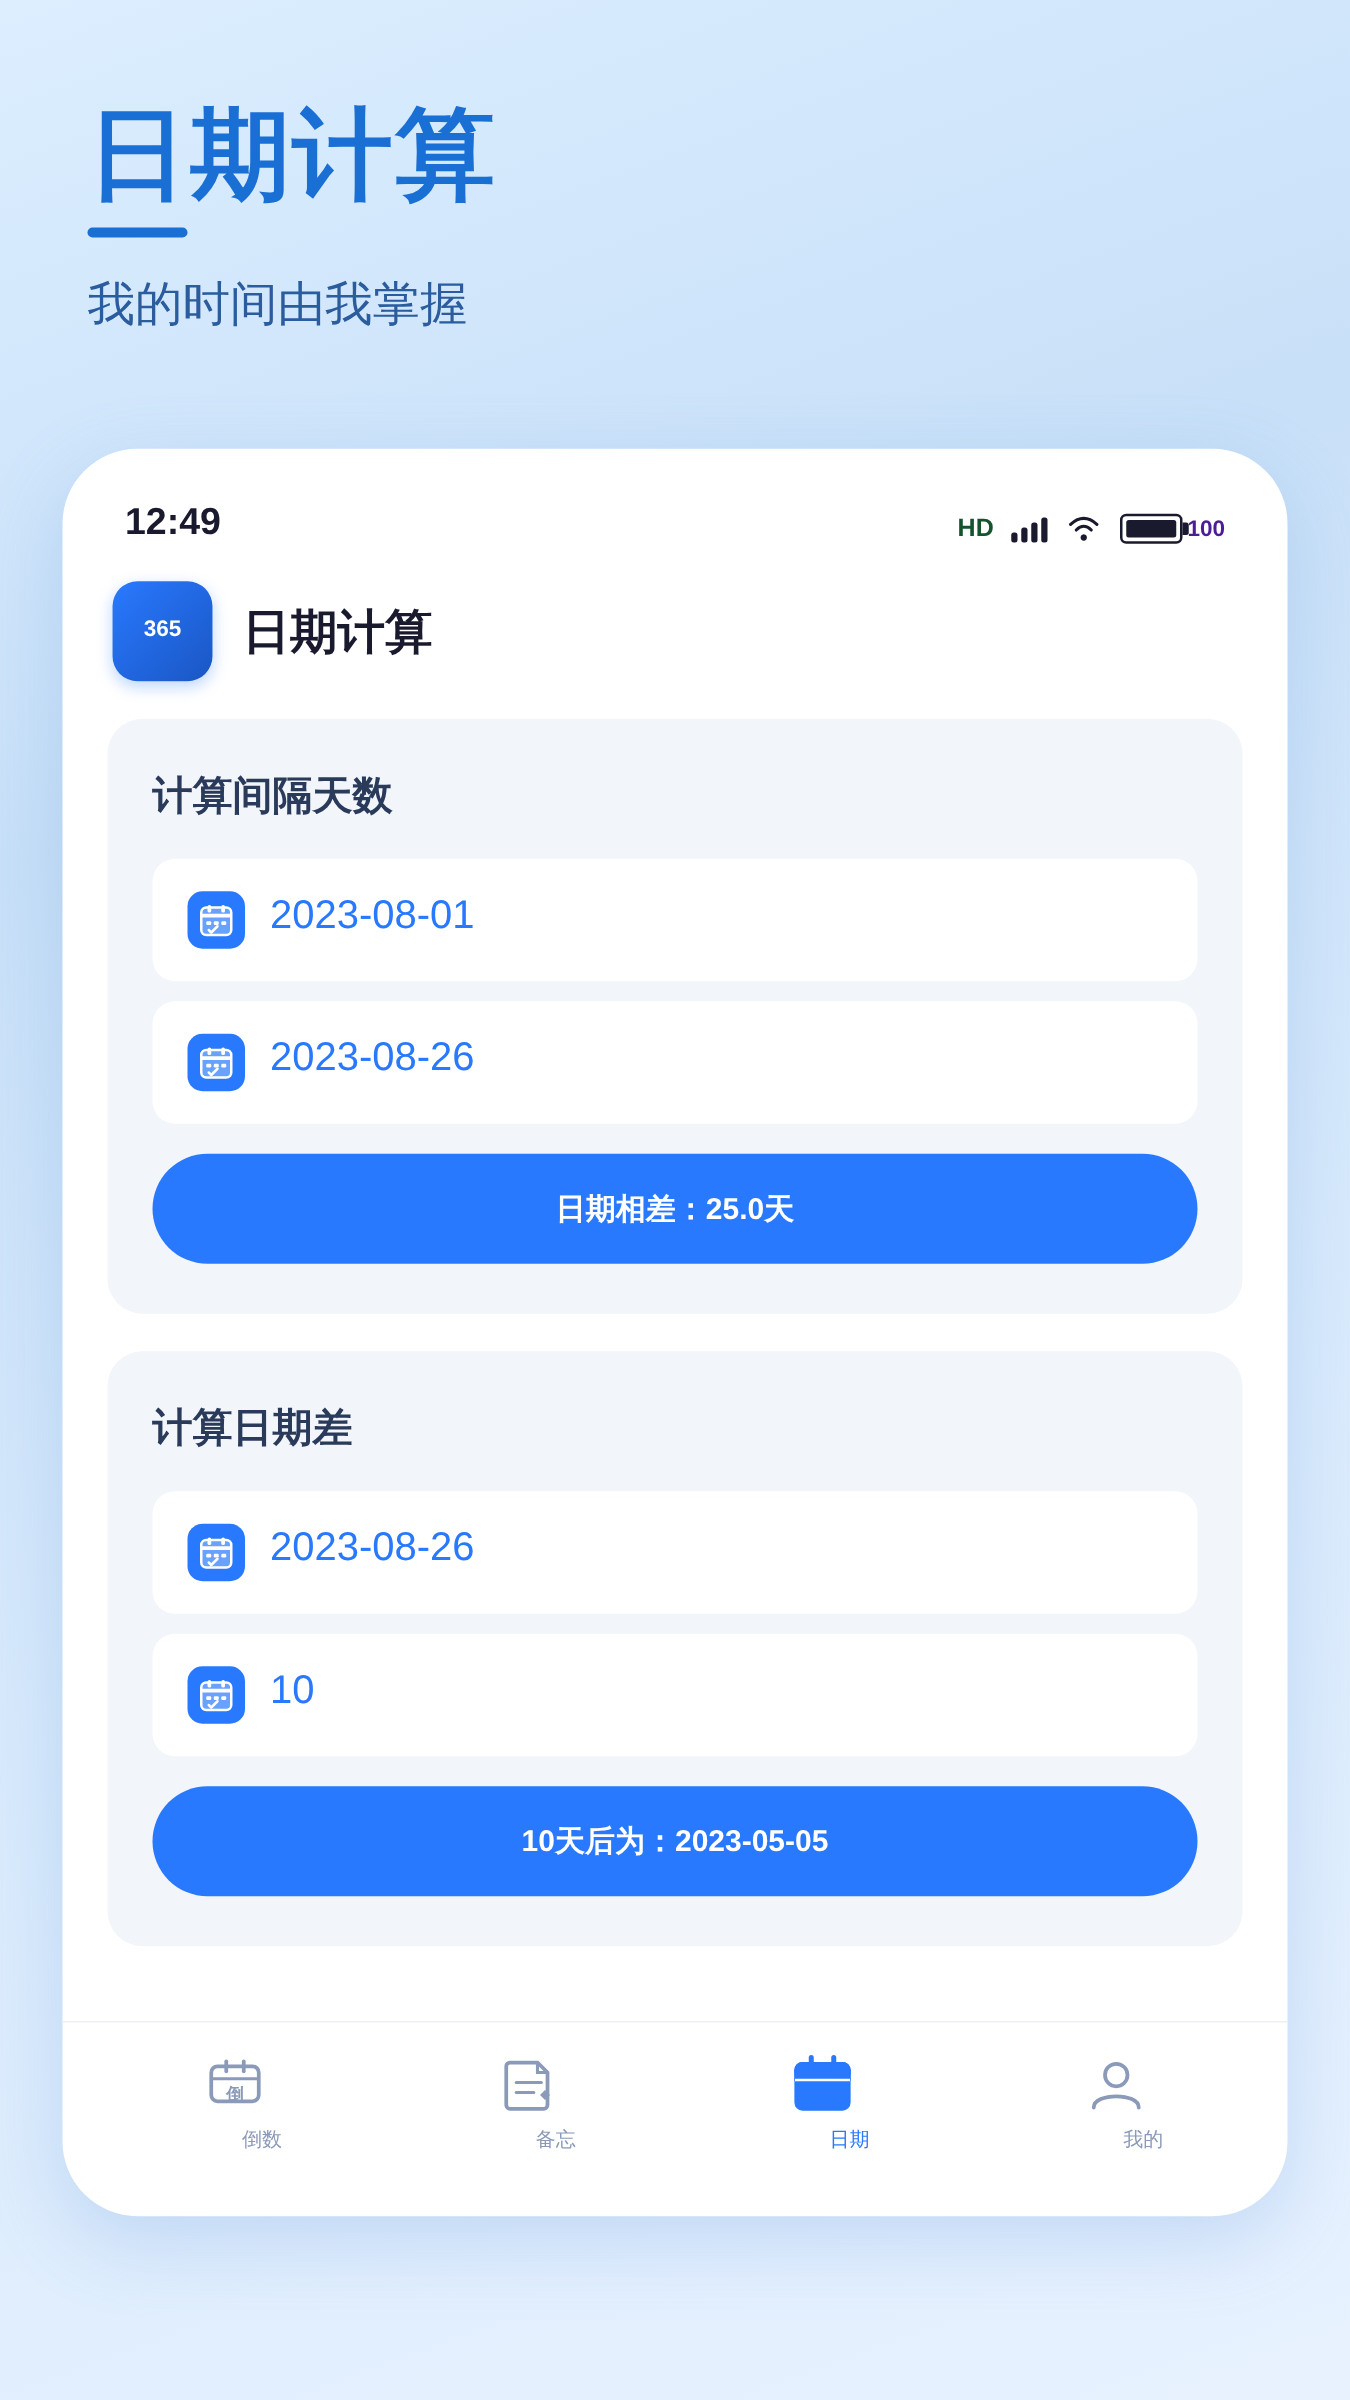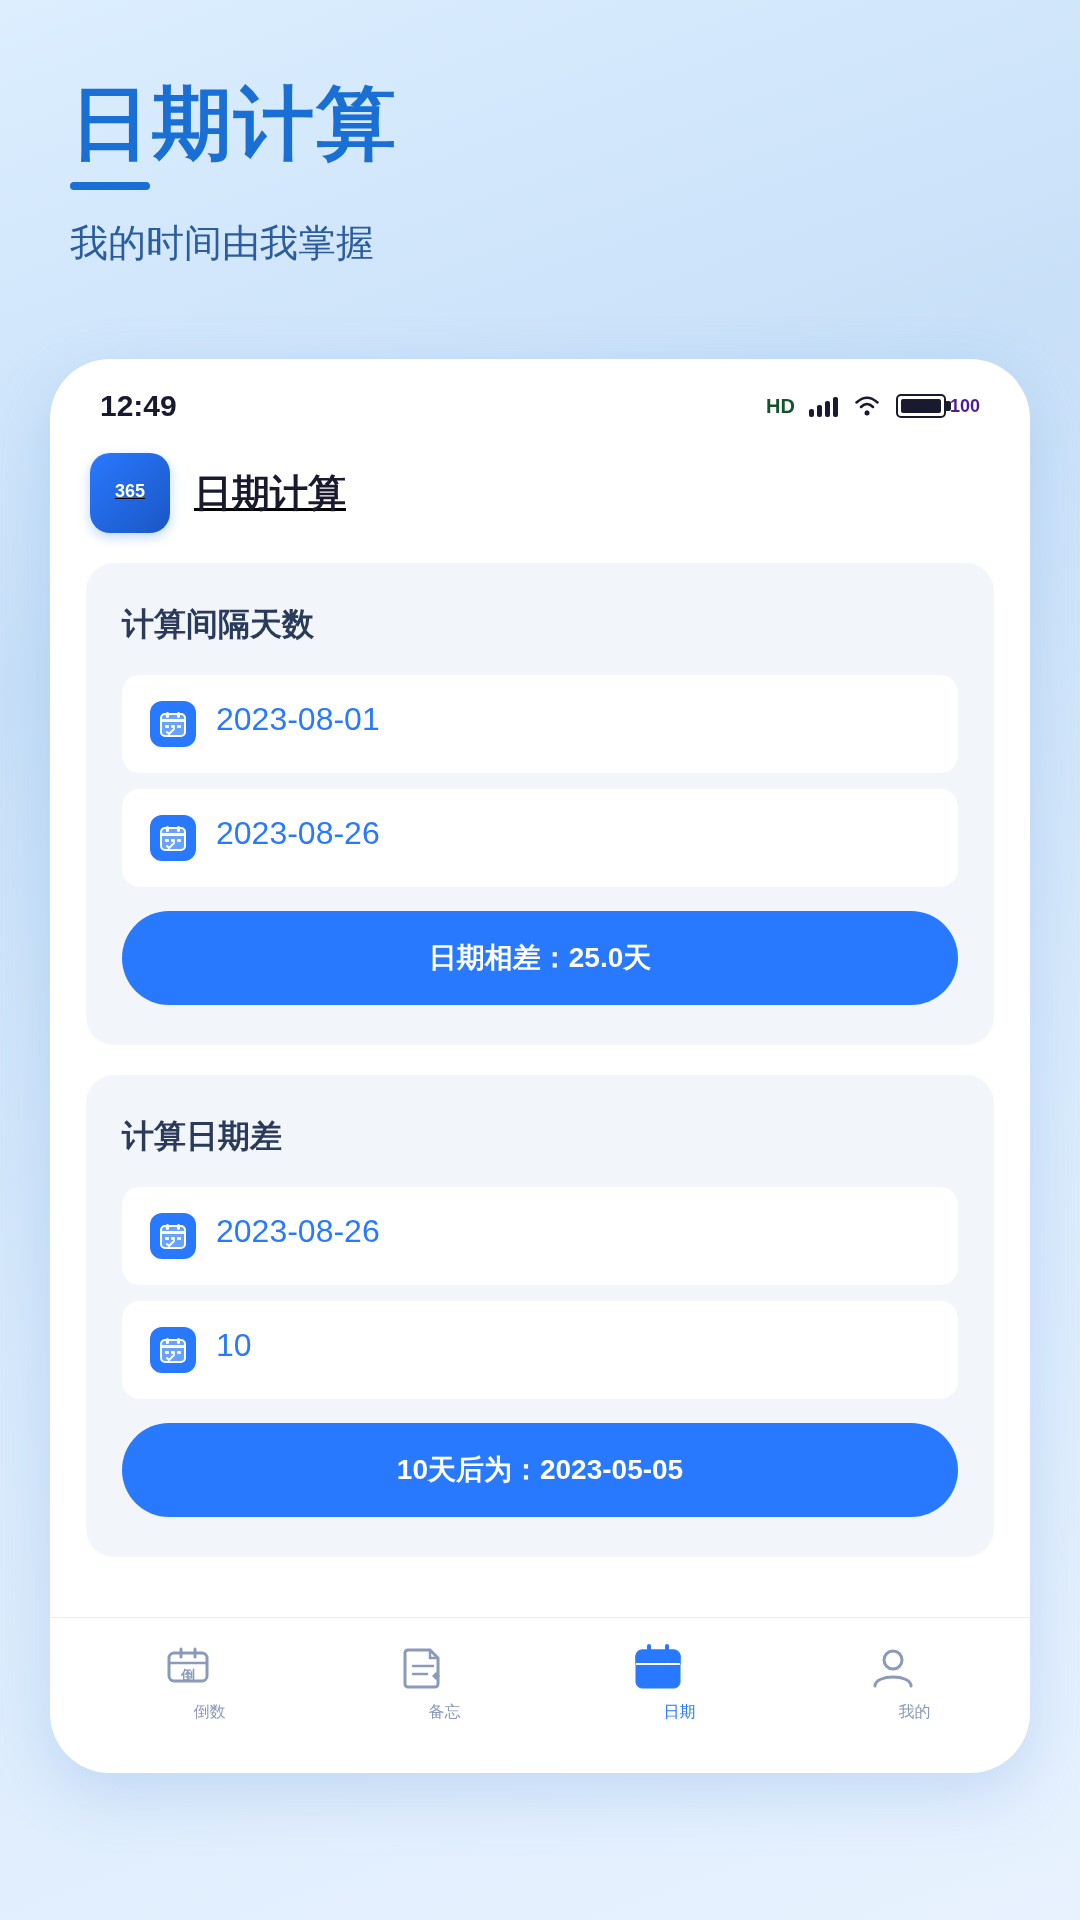--- a/index.html
+++ b/index.html
@@ -48,22 +48,22 @@
       border-radius: 60px;
       padding: 0 0 30px;
       box-shadow: 0 20px 60px rgba(100,150,220,0.25);
       overflow: hidden;
     }
 
     
     .status-bar {
       display: flex;
       justify-content: space-between;
-      align-items: center;
-      padding: 30px 50px 10px;
+      align-items: flex-end;
+      padding: 42px 50px 10px;
     }
 
     .status-time {
       font-size: 30px;
       font-weight: 600;
       color: #1a1a2e;
     }
 
     .status-icons {
       display: flex;
@@ -122,21 +122,20 @@
       width: 100%;
       border-radius: 2px;
     }
 
     
     .app-header {
       display: flex;
       align-items: center;
       padding: 20px 40px 30px;
       gap: 24px;
-      text-decoration: underline;
     }
 
     .app-icon {
       width: 80px;
       height: 80px;
       background: linear-gradient(135deg, #2979ff, #1a56c4);
       border-radius: 20px;
       display: flex;
       align-items: center;
       justify-content: center;
@@ -214,21 +213,21 @@
     
     .result-btn {
       background: #2979ff;
       border-radius: 50px;
       padding: 28px 40px;
       text-align: center;
       margin-top: 24px;
     }
 
     .result-btn-text {
-      font-size: 28px;
+      font-size: 24px;
       font-weight: 600;
       color: #ffffff;
     }
 
     
     .bottom-nav {
       display: flex;
       justify-content: space-around;
       align-items: center;
       padding: 24px 20px 20px;

